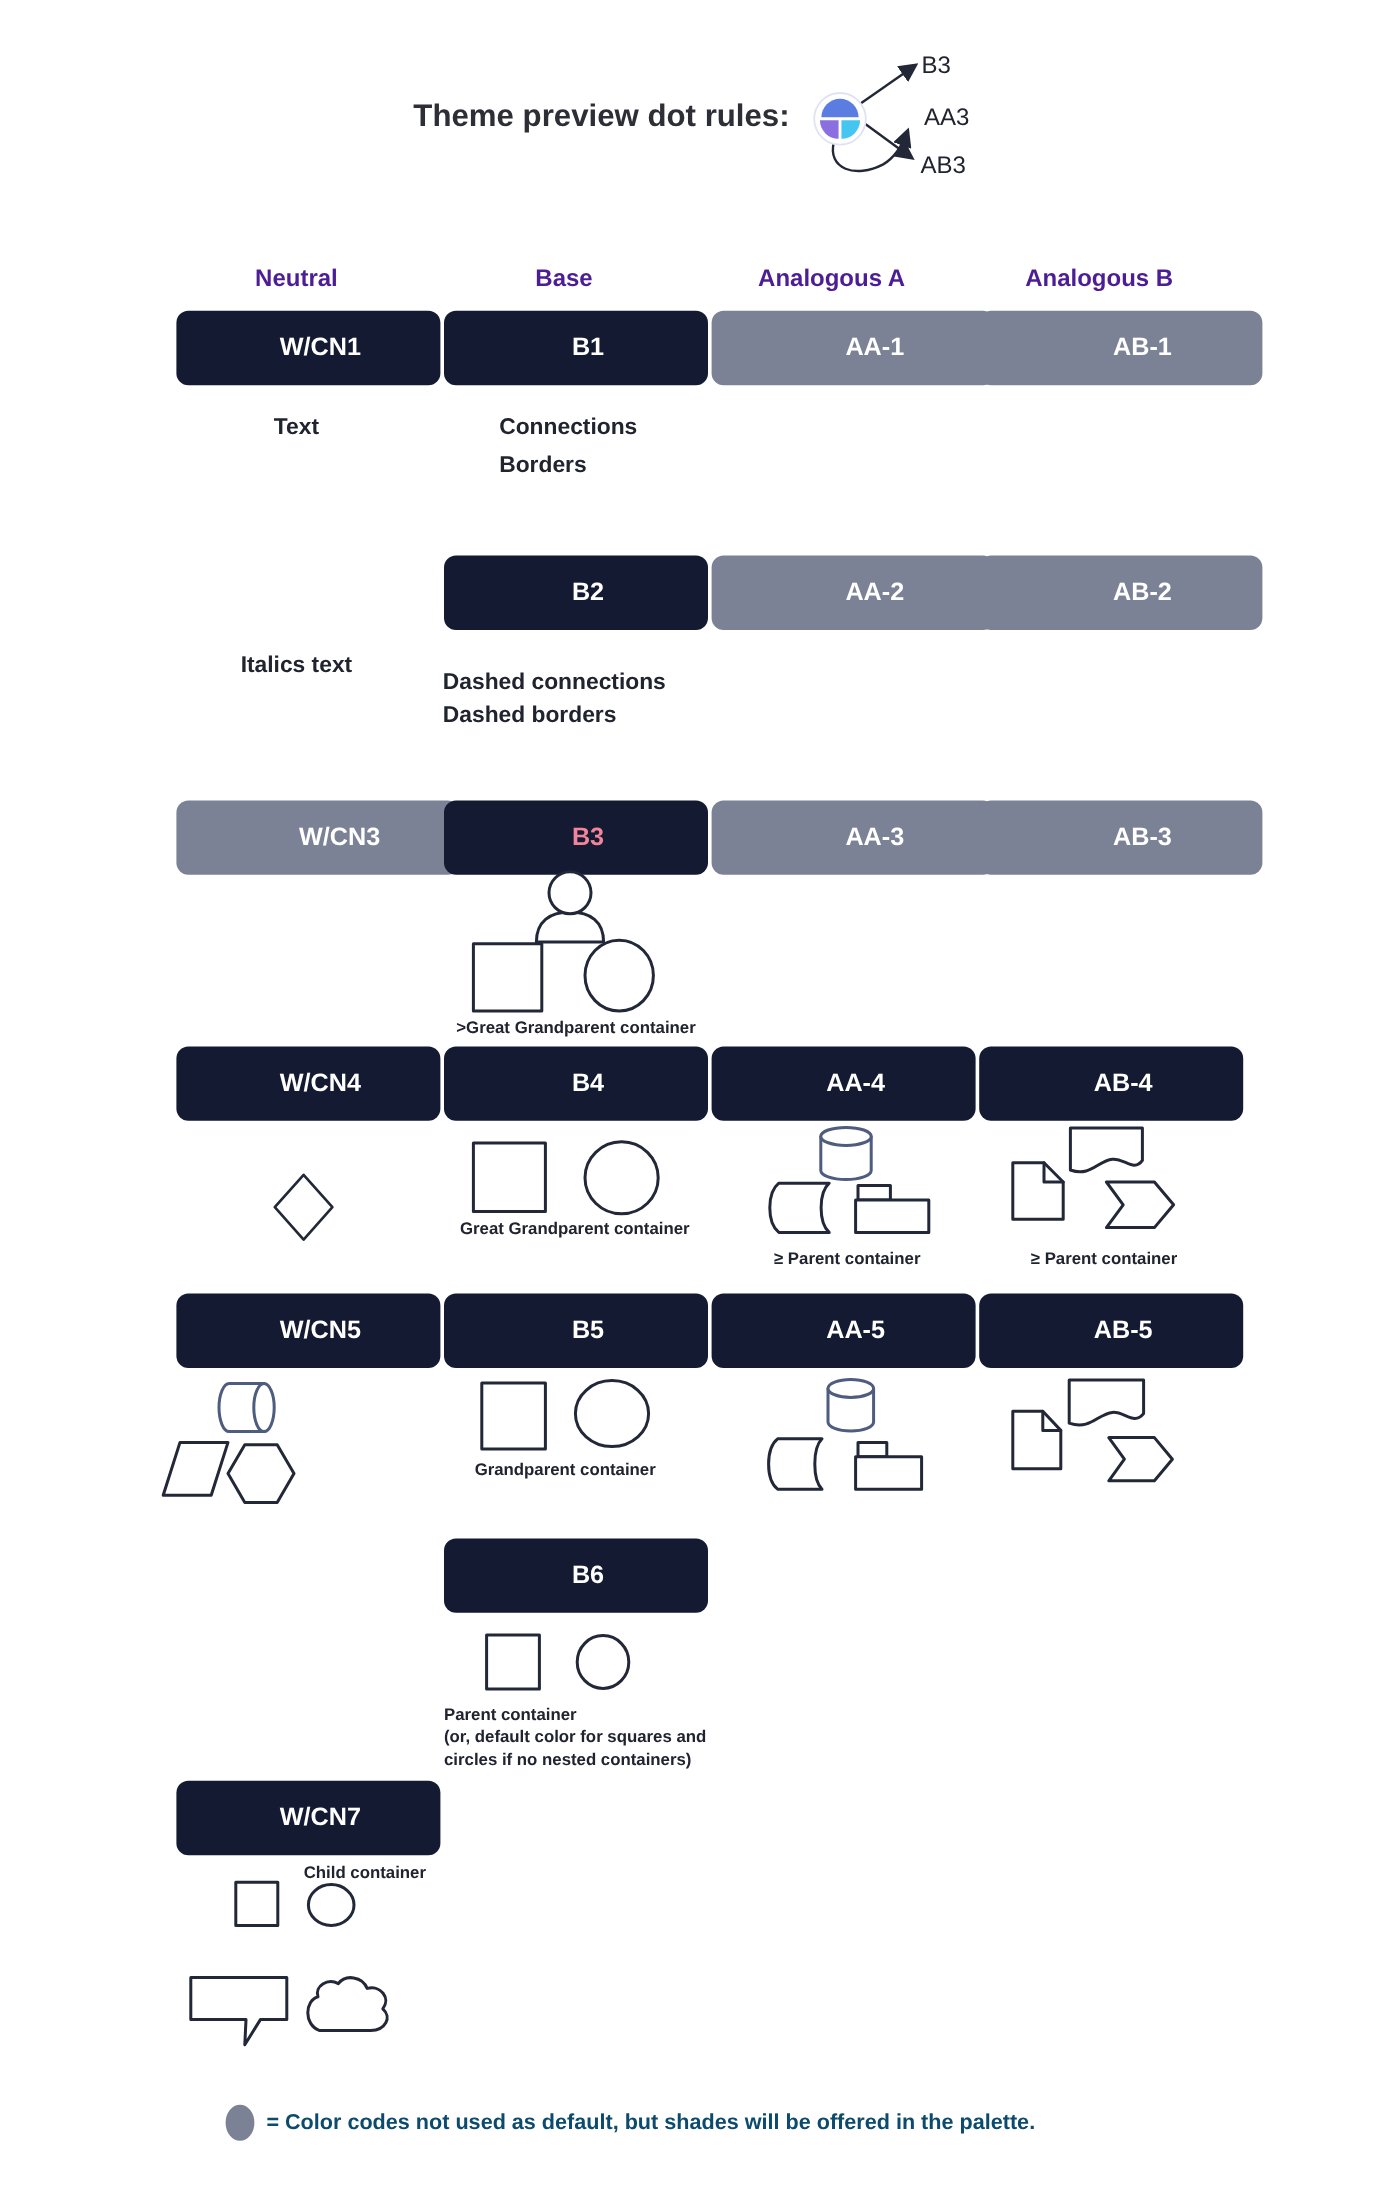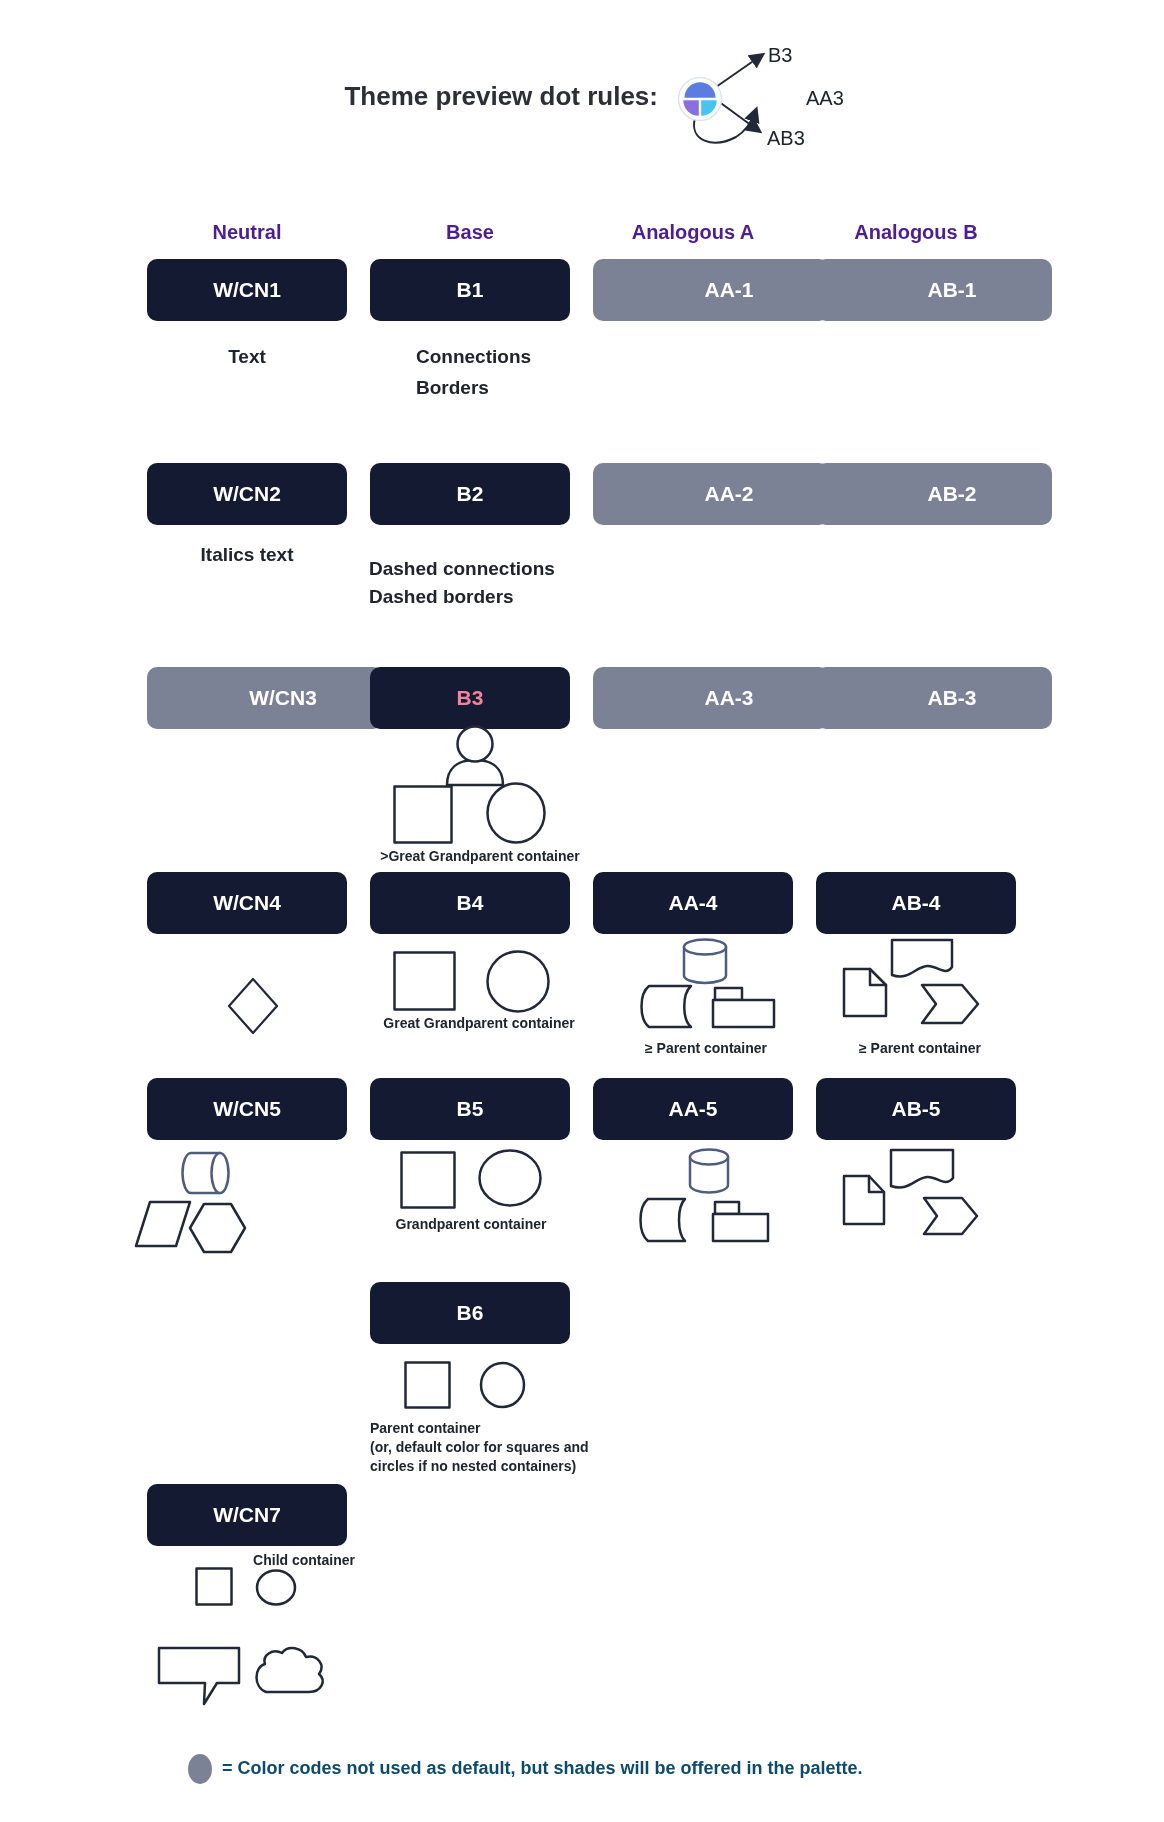--- a/index.html
+++ b/index.html
@@ -4,30 +4,30 @@
 <style>
   html,body{margin:0;padding:0;background:#ffffff;}
   .page{position:relative;width:1164px;height:1822px;background:#ffffff;overflow:hidden;
         font-family:"Liberation Sans", sans-serif;}
 
   .title{position:absolute;left:300px;top:81px;width:358px;text-align:right;
          font-size:26px;font-weight:600;color:#2e2f36;}
 
   .dot-label{position:absolute;font-size:20px;color:#20242f;}
   .dl-b3{left:768px;top:44px;}
-  .dl-aa3{left:770px;top:87px;margin-left:36px;}
+  .dl-aa3{left:770px;top:87px;}
   .dl-ab3{left:767px;top:127px;}
 
   .hdr{position:absolute;top:221px;width:200px;text-align:center;
        font-size:20px;font-weight:bold;color:#4c1d95;}
 
   .btn{position:absolute;width:200px;height:62px;border-radius:10px;
        display:flex;align-items:center;justify-content:center;
        color:#ffffff;font-size:21px;font-weight:bold;}
-  .btn.dark{background:var(--dark-navy,#131a31);}
+  .btn.dark{background:var(--dark-navy,#131a31);padding-left:20px;}
   .btn.gray{background:var(--slate-gray,#7c8295);padding-left:36px;}
   .btn.pink{color:var(--pink,#f2849b);}
 
   .c1{left:147px}.c2{left:370px}.c3{left:593px}.c4{left:816px}
   .r1{top:259px}.r2{top:463px}.r3{top:667px}.r4{top:872px}
   .r5{top:1078px}.r6{top:1282px}.r7{top:1484px}
 
   .note{position:absolute;font-weight:bold;color:#20242f;font-size:19px;line-height:24px;}
   .note.center{width:200px;text-align:center;}
   .small{font-size:14px;line-height:18px;}
@@ -82,21 +82,20 @@
 
   <div class="btn dark c1 r1">W/CN1</div>
   <div class="btn dark c2 r1">B1</div>
   <div class="btn gray c3 r1">AA-1</div>
   <div class="btn gray c4 r1">AB-1</div>
 
   <div class="note center c1" style="top:345px;">Text</div>
   <div class="note" style="left:416px;top:345px;">Connections</div>
   <div class="note" style="left:416px;top:376px;">Borders</div>
 
-  <div class="btn dark c1 r2">W/CN2</div>
   <div class="btn dark c2 r2">B2</div>
   <div class="btn gray c3 r2">AA-2</div>
   <div class="btn gray c4 r2">AB-2</div>
 
   <div class="note center c1" style="top:543px;text-align:center;">Italics text</div>
   <div class="note" style="left:369px;top:557px;">Dashed connections</div>
   <div class="note" style="left:369px;top:585px;">Dashed borders</div>
 
   <div class="btn gray c1 r3">W/CN3</div>
   <div class="btn dark pink c2 r3">B3</div>

